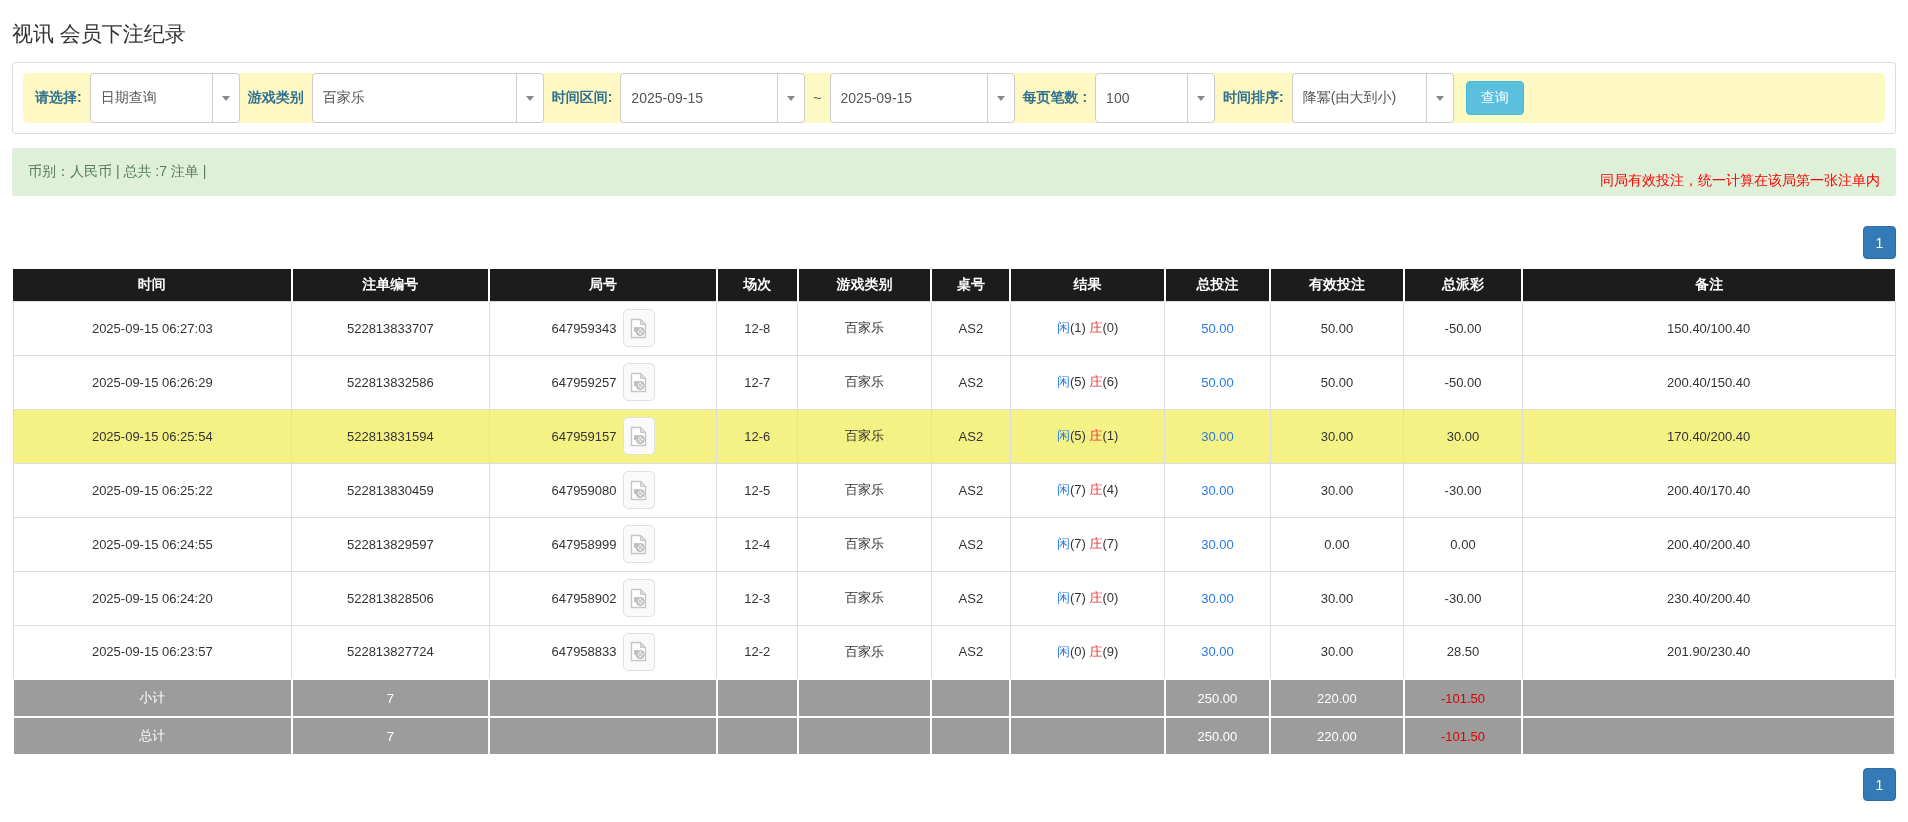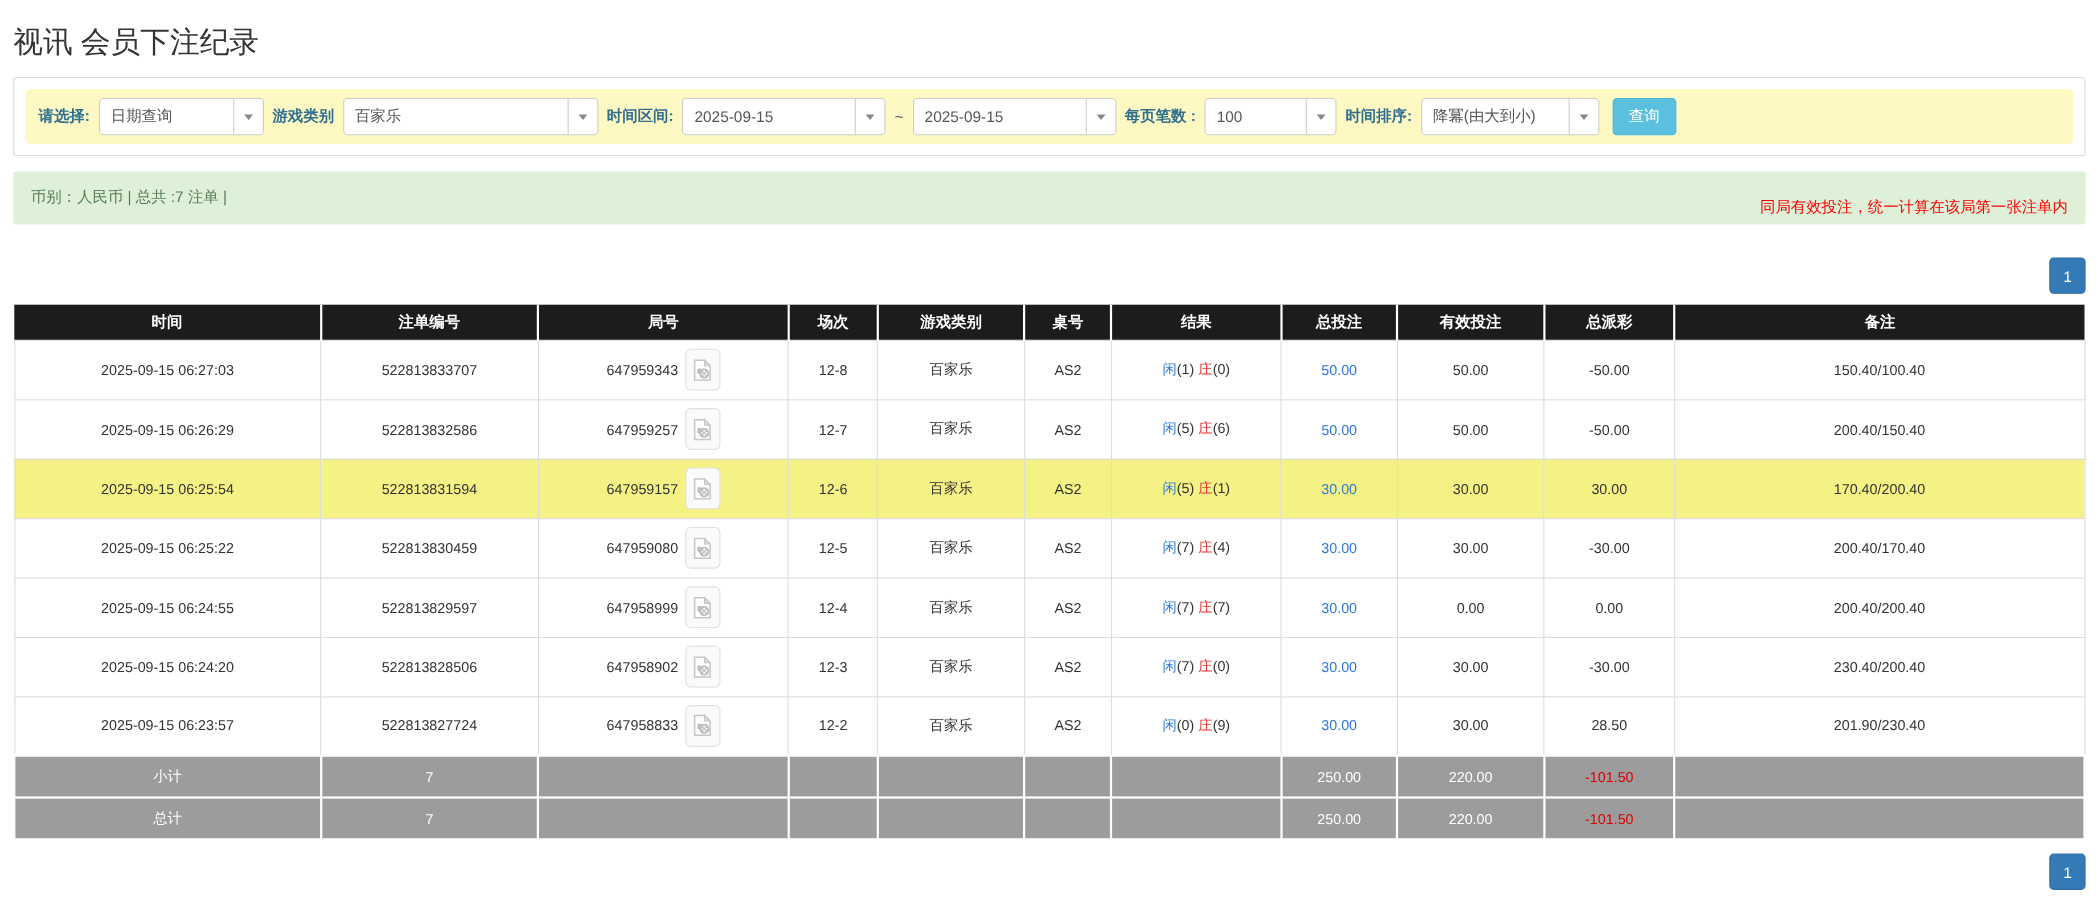--- a/index.html
+++ b/index.html
@@ -1,27 +1,27 @@
 <!DOCTYPE html>
 <html><head>
 <meta charset="utf-8">
 <style>
   * { margin:0; padding:0; box-sizing:border-box; }
   html,body { width:1908px; height:822px; background:#fff;
     font-family:"Liberation Sans","DejaVu Sans",sans-serif; color:#333; }
   .page { width:1908px; height:822px; position:relative; overflow:hidden; }
 
-  .page-title { font-size:27px; font-weight:400; color:#333; padding:20px 0 14px 12px; }
+  .page-title { font-size:21px; font-weight:400; color:#333; padding:20px 0 14px 12px; }
 
   
   .filter-panel { margin:0 12px; border:1px solid #ddd; border-radius:3px; background:#fff; padding:10px; }
   .filter-bar { background:#fef9c3; border-radius:5px; height:50px; display:flex; align-items:center; padding:0 12px; gap:8px; }
   .f-label { color:#31708f; font-weight:bold; font-size:14px; white-space:nowrap; }
   .tilde { color:#555; font-size:14px; }
-  .select { position:relative; background:#fff; border:1px solid #ccc; border-radius:4px; height:34px;
+  .select { position:relative; background:#fff; border:1px solid #ccc; border-radius:4px; height:50px;
     display:flex; align-items:center; padding:0 36px 0 10px; font-size:14px; color:#555; cursor:pointer; }
   .select .caret-box { position:absolute; right:0; top:0; bottom:0; width:27px; border-left:1px solid #ccc;
     display:flex; align-items:center; justify-content:center; }
   .caret { width:0; height:0; border-left:4px solid transparent; border-right:4px solid transparent; border-top:5px solid #888; }
   .w-qtype { width:150px; } .w-game { width:232px; } .w-date { width:185px; } .w-size { width:120px; } .w-sort { width:162px; }
   .search-btn { background:#5bc0de; border:1px solid #46b8da; color:#fff; font-size:14px; border-radius:4px;
     height:34px; padding:0 14px; cursor:pointer; margin-left:4px; }
 
   
   .summary-bar { margin:14px 12px 0 12px; background:#dff0d8; border-radius:3px; height:48px;

